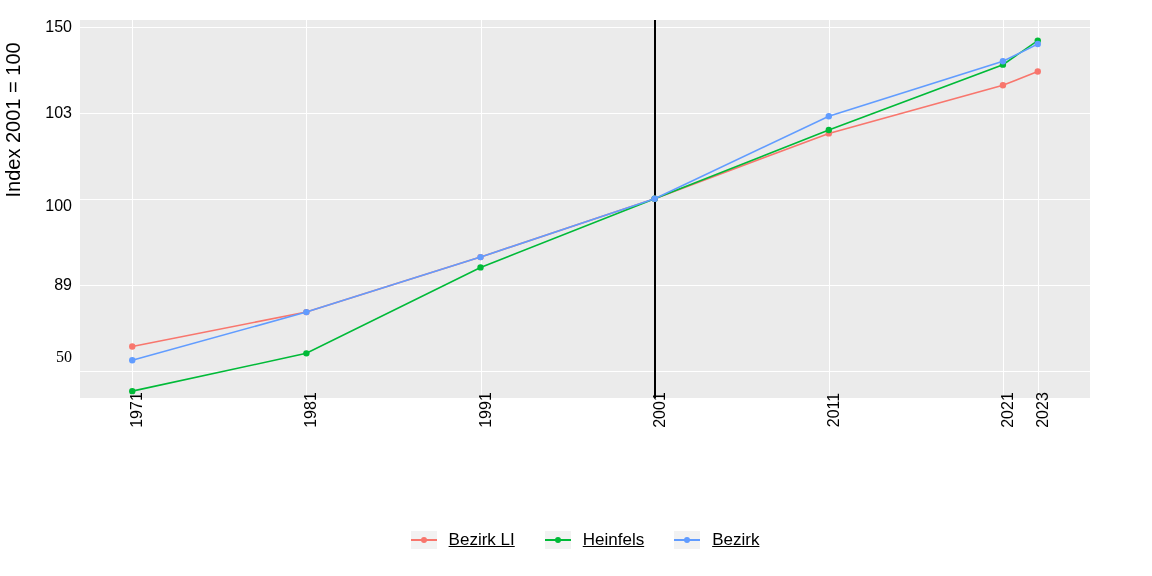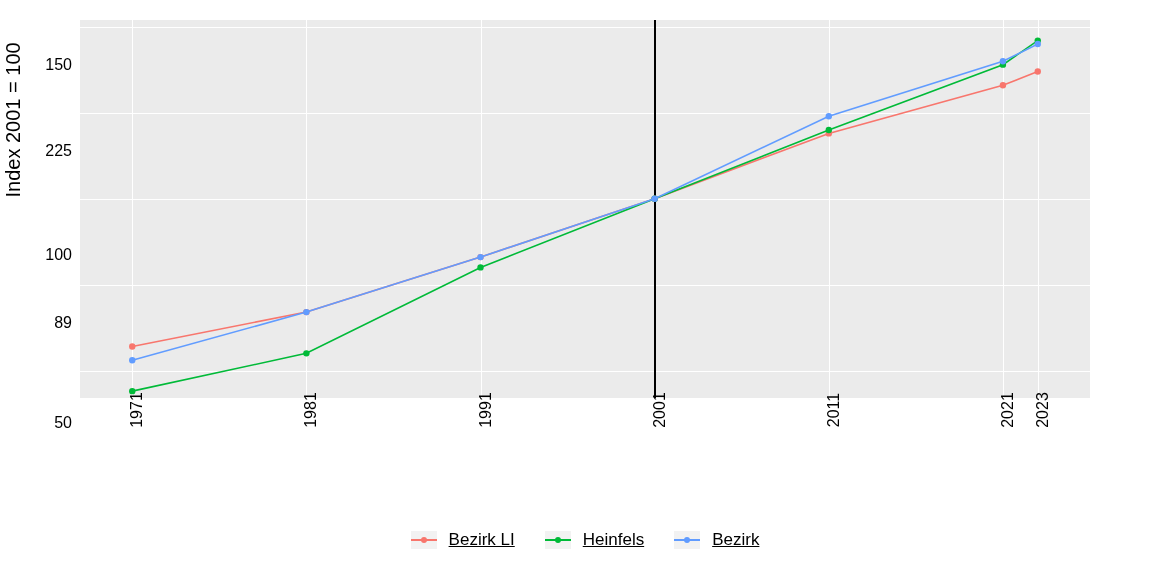--- a/index.html
+++ b/index.html
@@ -40,21 +40,20 @@
     top: 0;
   }
   .y-tick-label {
     position: absolute;
     right: 1080px; 
     width: 60px;
     text-align: right;
     font-size: 16px;
     transform: translateY(-50%);
     left: 12px;
-    margin-top: 38px;
   }
   .x-tick-label {
     position: absolute;
     font-size: 16px;
     transform-origin: top center;
     transform: translateX(-50%) rotate(-90deg) translateY(-4px);
     top: 410px;
     white-space: nowrap;
   }
   .y-axis-title {
@@ -128,24 +127,24 @@
 </head>
 <body>
 
 <div class="container">
 
   <div class="y-axis-title">
     <span>Index 2001 = 100</span>
   </div>
 
   <div id="y-ticks">
-      <div class="y-tick-label" style="top: 385px;">50</div>
+      <div class="y-tick-label" style="top: 357px; font-family: Liberation Serif, serif;">50</div>
       <div class="y-tick-label" style="top: 284.6px;">89</div>
-      <div class="y-tick-label" style="top: 217px;">100</div>
-      <div class="y-tick-label" style="top: 112.782px;">225</div>
+      <div class="y-tick-label" style="top: 206px;">100</div>
+      <div class="y-tick-label" style="top: 112.782px;">103</div>
       <div class="y-tick-label" style="top: 26.8727px;">150</div>
     </div>
 
   <div class="panel">
     <div id="gridlines">
         <div class="gridline-h" style="top: 350.509px;"></div>
         <div class="gridline-h" style="top: 264.6px;"></div>
         <div class="gridline-h" style="top: 178.691px;"></div>
         <div class="gridline-h" style="top: 92.7818px;"></div>
         <div class="gridline-h" style="top: 6.87273px;"></div>

